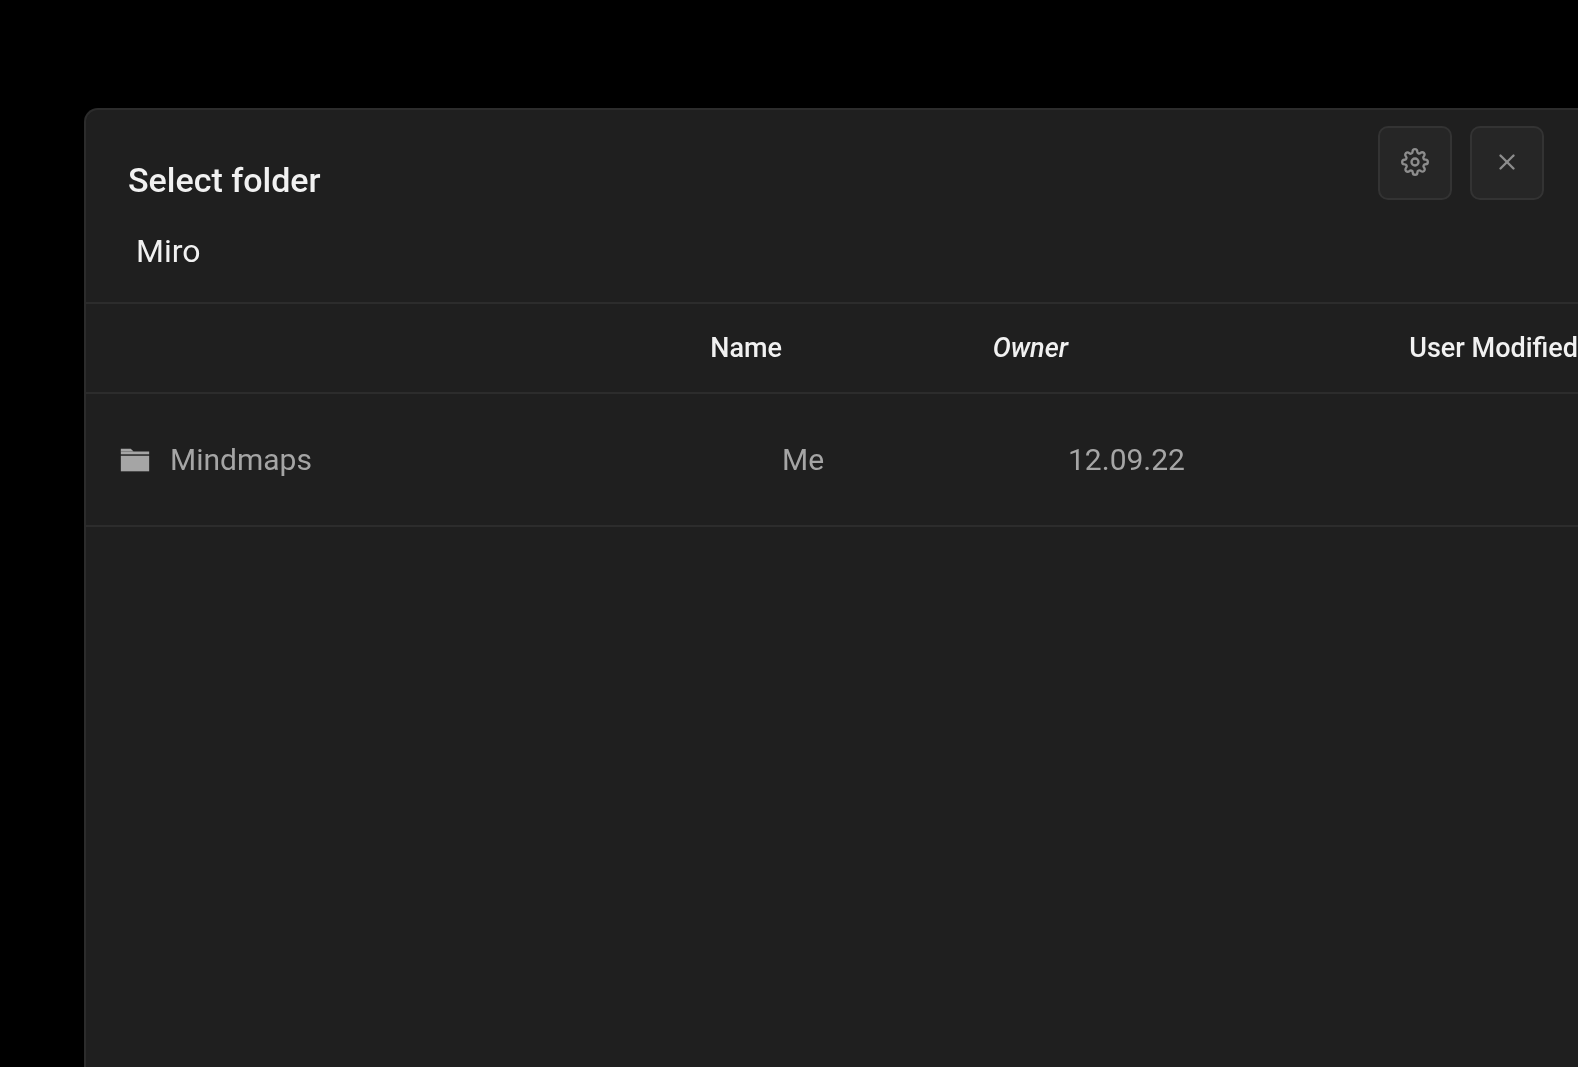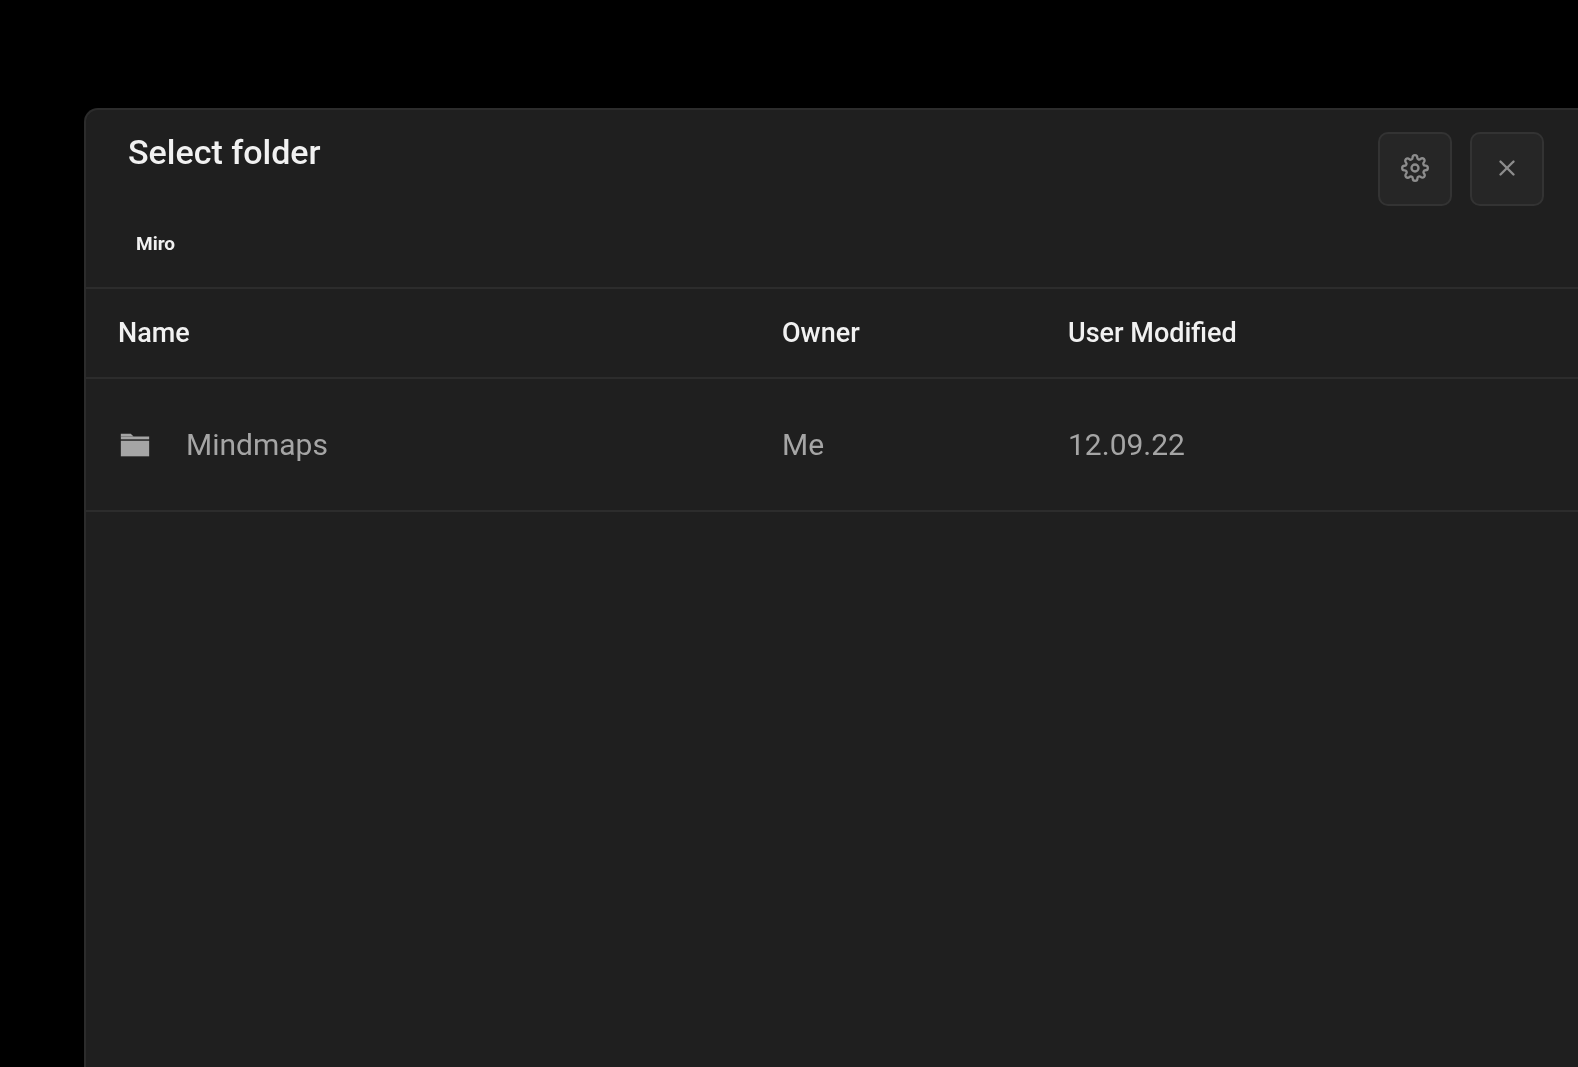--- a/index.html
+++ b/index.html
@@ -21,21 +21,21 @@
     right: 0;
     bottom: 0;
     background: #1f1f1f;
     border: 2px solid #2c2c2c;
     border-right: none;
     border-bottom: none;
     border-top-left-radius: 14px;
   }
   .dialog-header {
     display: flex;
-    align-items: flex-start;
+    align-items: flex-end;
     justify-content: space-between;
     padding: 22px 34px 0 42px;
     height: 90px;
   }
   .dialog-title {
     color: #f1f1f1;
     font-size: 34px;
     font-weight: 500;
   }
   .header-actions {
@@ -52,45 +52,46 @@
     align-items: center;
     justify-content: center;
     cursor: pointer;
     color: #8d8d8d;
   }
   .breadcrumb-bar {
     padding: 32px 42px 32px 50px;
   }
   .breadcrumb-item {
     color: #f1f1f1;
-    font-size: 19px;
-    font-weight: 700;
+    font-size: 32px;
+    font-weight: 400;
     text-align: right;
   }
   .table {
     width: 100%;
     border-collapse: collapse;
   }
   .table thead tr {
     border-top: 2px solid #2c2c2c;
     border-bottom: 2px solid #2c2c2c;
   }
   .table th {
-    text-align: left;
+    text-align: right;
     color: #f1f1f1;
     font-size: 27px;
     font-weight: 500;
     padding: 28px 0;
   }
   .table th.col-name {
     padding-left: 32px;
     width: 696px;
   }
   .table th.col-owner {
     width: 286px;
+    font-style: italic;
   }
   .table th.col-modified {
     width: auto;
   }
   .table tbody tr {
     border-bottom: 2px solid #2c2c2c;
     cursor: pointer;
   }
   .table td {
     color: #a5a5a5;
@@ -98,21 +99,21 @@
     font-weight: 400;
     padding: 48px 0;
     vertical-align: middle;
   }
   .table td.cell-name {
     padding-left: 32px;
   }
   .name-cell-inner {
     display: flex;
     align-items: center;
-    gap: 34px;
+    gap: 18px;
   }
   .folder-icon-wrap {
     color: #a5a5a5;
     display: flex;
     align-items: center;
   }
 </style>
 </head>
 <body>
 

